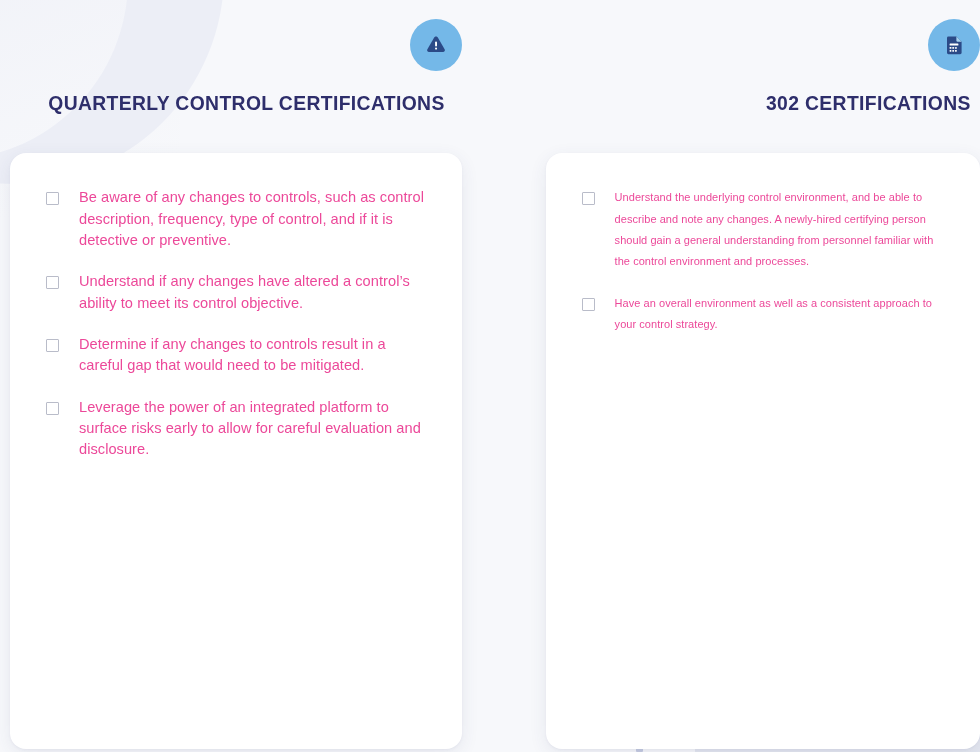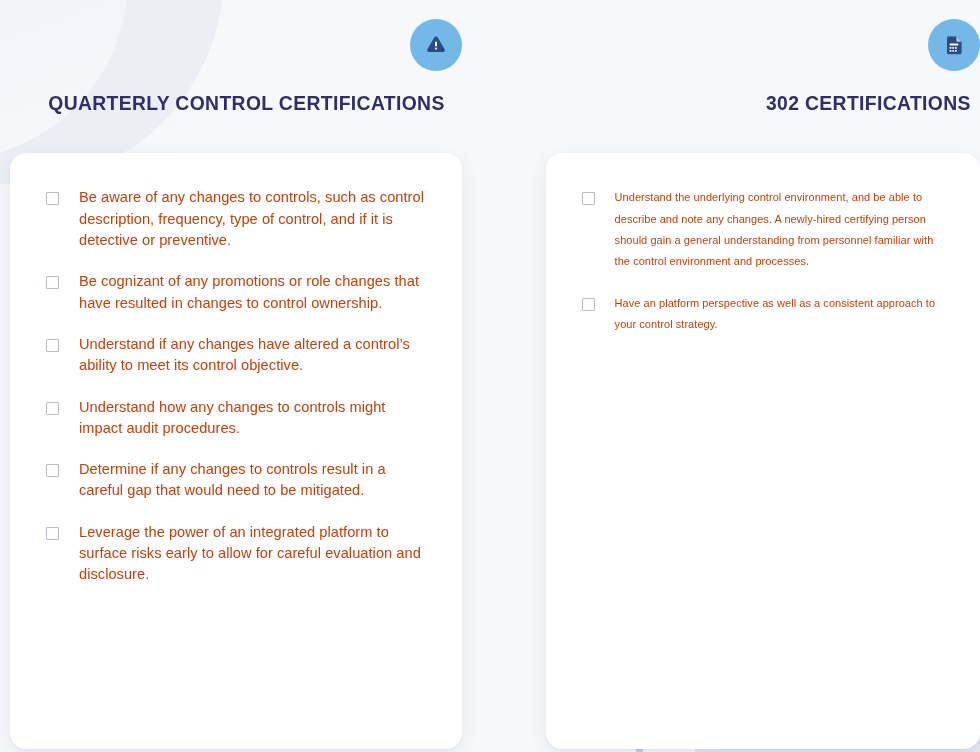--- a/index.html
+++ b/index.html
@@ -178,21 +178,21 @@
     height: 11px;
     border: 1px solid #b9bcc9;
     border-radius: 1px;
     background: #ffffff;
     margin-top: 5px;
   }
   .check-text {
     margin-left: 20px;
     font-size: 14.6px;
     line-height: 21.3px;
-    color: #c2410c;
+    color: #ec4899;
     letter-spacing: 0.05px;
   }
   .column.right .check-text { font-size: 11px; }
 </style>
 </head>
 <body>
 
 <div class="bg-layer">
   <div class="arc-outer"></div>
   <div class="arc-inner"></div>
@@ -218,29 +218,21 @@
     <h2 class="col-title">Quarterly Control Certifications</h2>
 
     <div class="card">
       <ul class="check-list">
         <li class="check-item">
           <span class="checkbox"></span>
           <span class="check-text">Be aware of any changes to controls, such as control description, frequency, type of control, and if it is detective or preventive.</span>
         </li>
         <li class="check-item">
           <span class="checkbox"></span>
-          <span class="check-text">Be cognizant of any promotions or role changes that have resulted in changes to control ownership.</span>
-        </li>
-        <li class="check-item">
-          <span class="checkbox"></span>
           <span class="check-text">Understand if any changes have altered a control’s ability to meet its control objective.</span>
-        </li>
-        <li class="check-item">
-          <span class="checkbox"></span>
-          <span class="check-text">Understand how any changes to controls might impact audit procedures.</span>
         </li>
         <li class="check-item">
           <span class="checkbox"></span>
           <span class="check-text">Determine if any changes to controls result in a careful gap that would need to be mitigated.</span>
         </li>
         <li class="check-item">
           <span class="checkbox"></span>
           <span class="check-text">Leverage the power of an integrated platform to surface risks early to allow for careful evaluation and disclosure.</span>
         </li>
       </ul>
@@ -264,19 +256,19 @@
     <h2 class="col-title">302 Certifications</h2>
 
     <div class="card">
       <ul class="check-list">
         <li class="check-item">
           <span class="checkbox"></span>
           <span class="check-text">Understand the underlying control environment, and be able to describe and note any changes. A newly-hired certifying person should gain a general understanding from personnel familiar with the control environment and processes.</span>
         </li>
         <li class="check-item">
           <span class="checkbox"></span>
-          <span class="check-text">Have an platform perspective as well as a consistent approach to your control strategy.</span>
+          <span class="check-text">Have an overall environment as well as a consistent approach to your control strategy.</span>
         </li>
       </ul>
     </div>
   </section>
 
 </div>
 
 </body></html>

